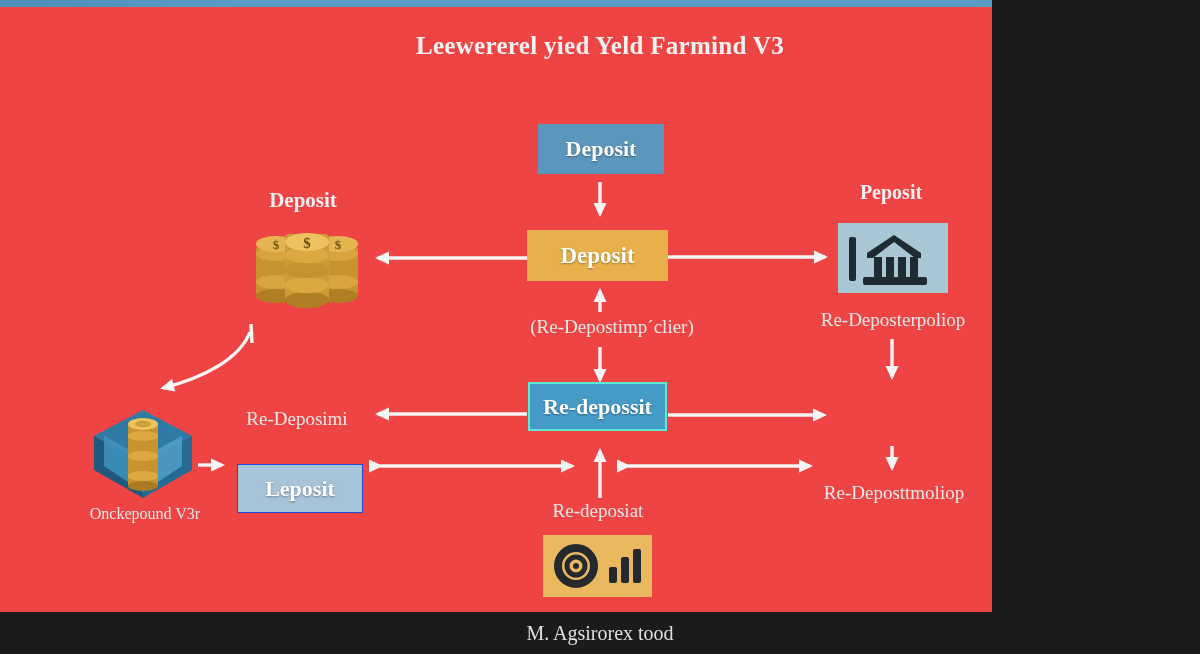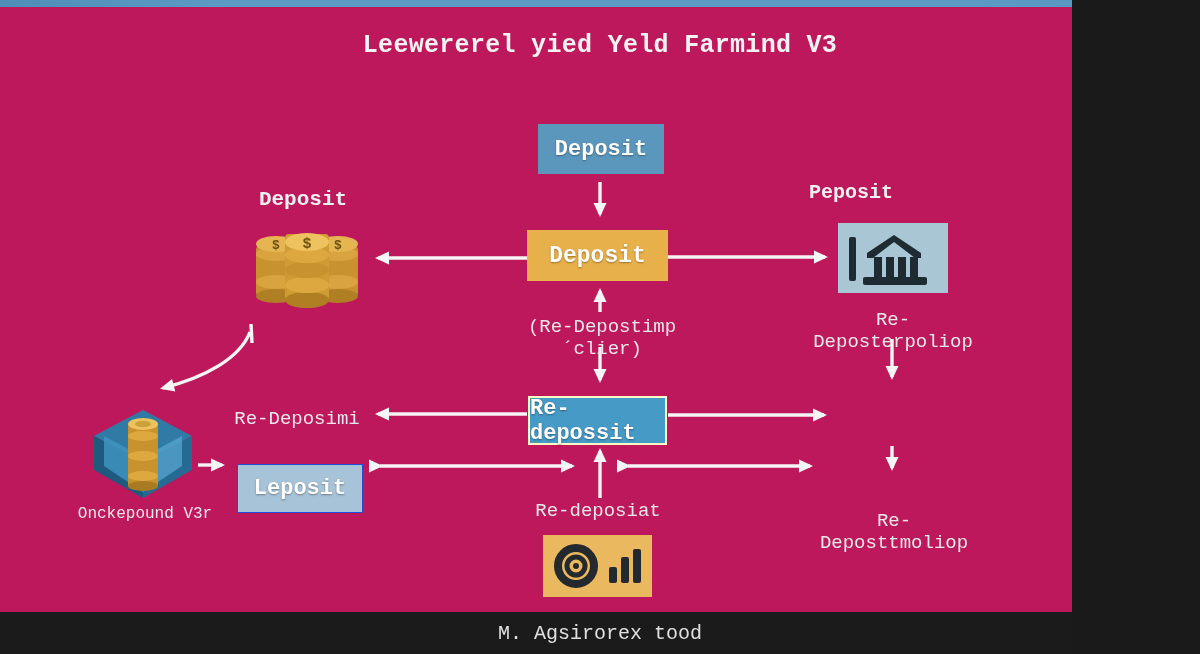--- a/index.html
+++ b/index.html
@@ -1,19 +1,19 @@
 <!DOCTYPE html>
 <html><head>
 <meta charset="utf-8">
 <style>
   html,body{margin:0;padding:0;background:#1a1a1a;}
   .canvas{
-    position:relative;width:1072px;height:654px;overflow:hidden;
-    background:#be185d;
-    font-family:Liberation Mono, monospace;
+    position:relative;width:992px;height:654px;overflow:hidden;
+    background:#ef4444;
+    font-family:Liberation Serif, serif;
   }
   .topbar{position:absolute;left:0;top:0;width:1200px;height:7px;
     background:linear-gradient(90deg,#4e8fb8,#5b9cc5 20%,#5b9cc5 80%,#5493bc);}
   .title{position:absolute;left:0;top:30px;width:1200px;text-align:center;
     color:#f2f2f2;font-weight:bold;font-size:25px;line-height:31px;letter-spacing:.3px;}
   .node{position:absolute;display:flex;align-items:center;justify-content:center;
     color:#fff;font-weight:bold;font-size:22px;
     text-shadow:0 1px 2px rgba(0,0,0,.35);box-sizing:border-box;}
   .lbl{position:absolute;color:#e8e8e8;font-size:19px;text-align:center;}
   .lbl.bold{font-weight:bold;font-size:20px;color:#f0f0f0;}
@@ -59,21 +59,21 @@
   </svg>
 
   <div class="node" style="left:538px;top:124px;width:126px;height:50px;background:#5b97bc;">
     <span>Deposit</span>
   </div>
 
   <div class="node" style="left:527px;top:230px;width:141px;height:51px;background:#e8b04a;font-size:23px;">
     <span>Deposit</span>
   </div>
 
-  <div class="node" style="left:528px;top:396px;width:139px;height:49px;background:#459ac6;border:2px solid #fef9c3;">
+  <div class="node" style="left:528px;top:382px;width:139px;height:49px;background:#459ac6;border:2px solid #5eead4;">
     <span>Re-depossit</span>
   </div>
 
   <div class="node" style="left:237px;top:464px;width:126px;height:49px;background:#a7c3d7;border:1px solid #1d4ed8;">
     <span>Leposit</span>
   </div>
 
 
   <div class="lbl bold" style="left:243px;top:188px;width:120px;font-size:21px;">Deposit</div>
 
@@ -107,46 +107,46 @@
           <ellipse cx="59" cy="65" rx="22" ry="8" fill="#dca83f"></ellipse>
           <ellipse cx="59" cy="50" rx="22" ry="8" fill="#c8932f"></ellipse>
           <ellipse cx="59" cy="35" rx="22" ry="8" fill="#dca83f"></ellipse>
           <ellipse cx="59" cy="22" rx="22" ry="9" fill="#eec25e"></ellipse>
           <text x="59" y="28" text-anchor="middle" font-size="15" font-weight="bold" fill="#6e5210">$</text>
         </g>
       </g>
     </svg>
   </div>
 
-  <div class="lbl bold" style="left:790px;top:181px;width:122px;">Peposit</div>
+  <div class="lbl bold" style="left:830px;top:181px;width:122px;">Peposit</div>
 
   <div class="iconbox" style="left:838px;top:223px;width:110px;height:70px;background:#a9c6d4;">
     <svg width="92" height="58" viewBox="0 0 92 58">
       <g fill="#1f2b33">
         <rect x="2" y="8" width="7" height="44" rx="2"></rect>
         <path d="M20,24 L47,6 L74,24 L74,29 L68,29 L47,13 L26,29 L20,29 Z"></path>
         <rect x="27" y="28" width="8" height="20"></rect>
         <rect x="39" y="28" width="8" height="20"></rect>
         <rect x="51" y="28" width="8" height="20"></rect>
         <rect x="63" y="28" width="8" height="20"></rect>
         <rect x="16" y="48" width="64" height="8" rx="2"></rect>
       </g>
     </svg>
   </div>
 
 
   <div class="lbl" style="left:802px;top:309px;width:182px;">Re-Deposterpoliop</div>
 
-  <div class="lbl" style="left:490px;top:316px;width:224px;">(Re-Depostimp´clier)</div>
+  <div class="lbl" style="left:500px;top:316px;width:224px;">(Re-Depostimp´clier)</div>
 
   <div class="lbl" style="left:227px;top:408px;width:140px;">Re-Deposimi</div>
 
   <div class="lbl" style="left:527px;top:500px;width:142px;">Re-deposiat</div>
 
-  <div class="lbl" style="left:803px;top:482px;width:182px;margin-top:28px;">Re-Deposttmoliop</div>
+  <div class="lbl" style="left:803px;top:482px;width:182px;">Re-Deposttmoliop</div>
 
   <div class="iconbox" style="left:90px;top:402px;width:106px;height:102px;">
     <svg width="106" height="102" viewBox="0 0 106 102">
 
       <polygon points="53,8 102,34 53,60 4,34" fill="#2f7ba6"></polygon>
       <polygon points="4,34 53,60 53,96 4,68" fill="#1d5a7e"></polygon>
       <polygon points="102,34 53,60 53,96 102,68" fill="#246a92"></polygon>
       <polygon points="14,34 53,55 53,90 14,64" fill="#3f93c0" opacity="0.85"></polygon>
       <polygon points="92,34 53,55 53,90 92,64" fill="#57a6cf" opacity="0.75"></polygon>
 

